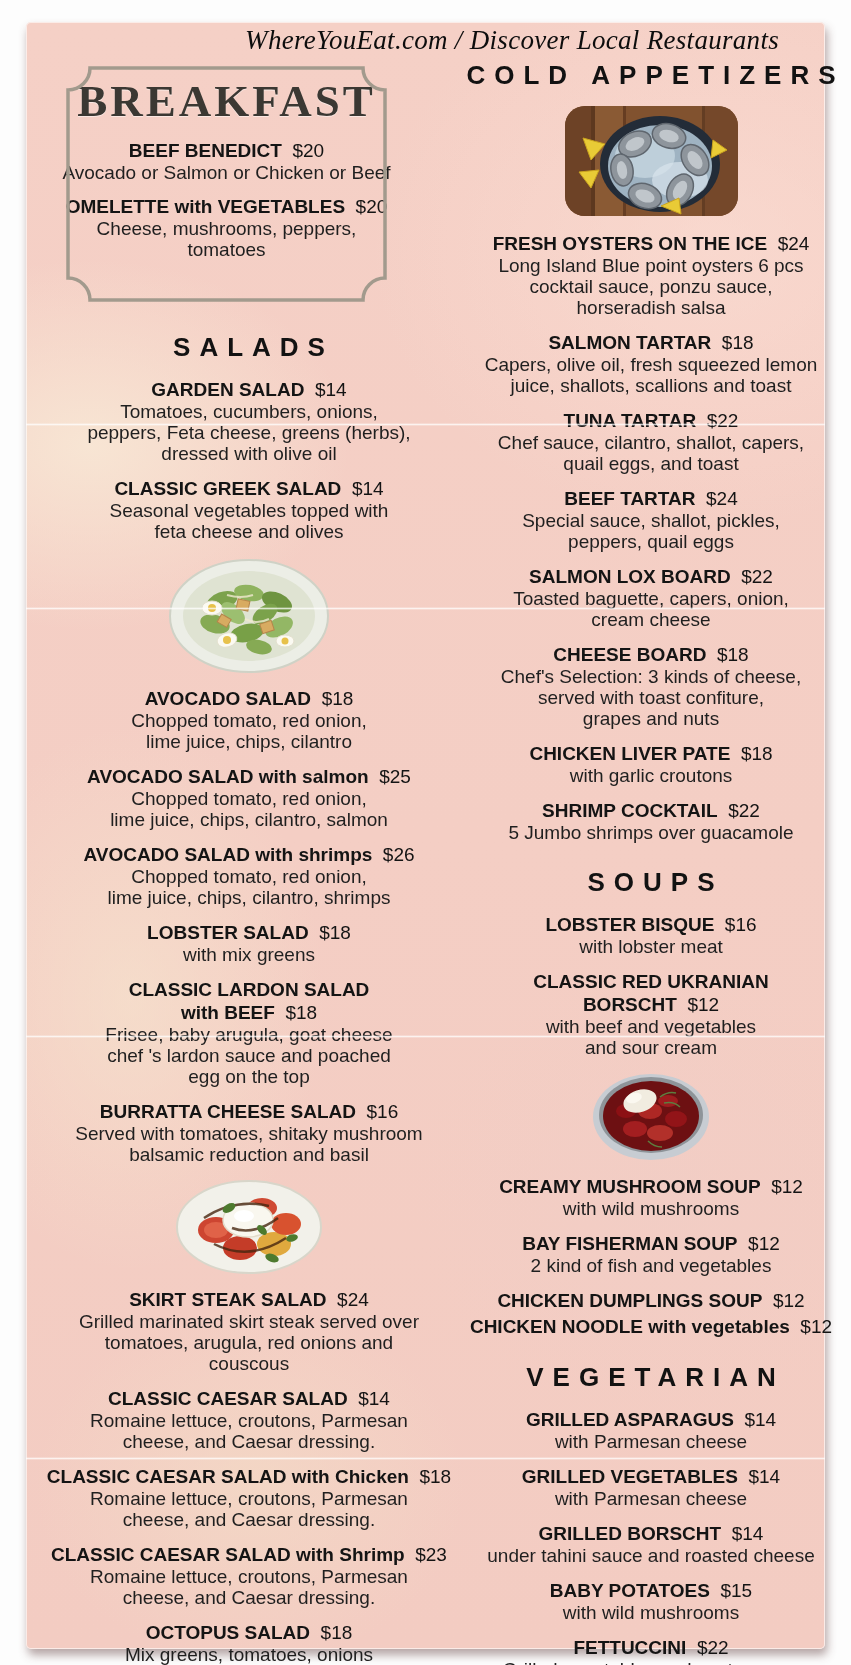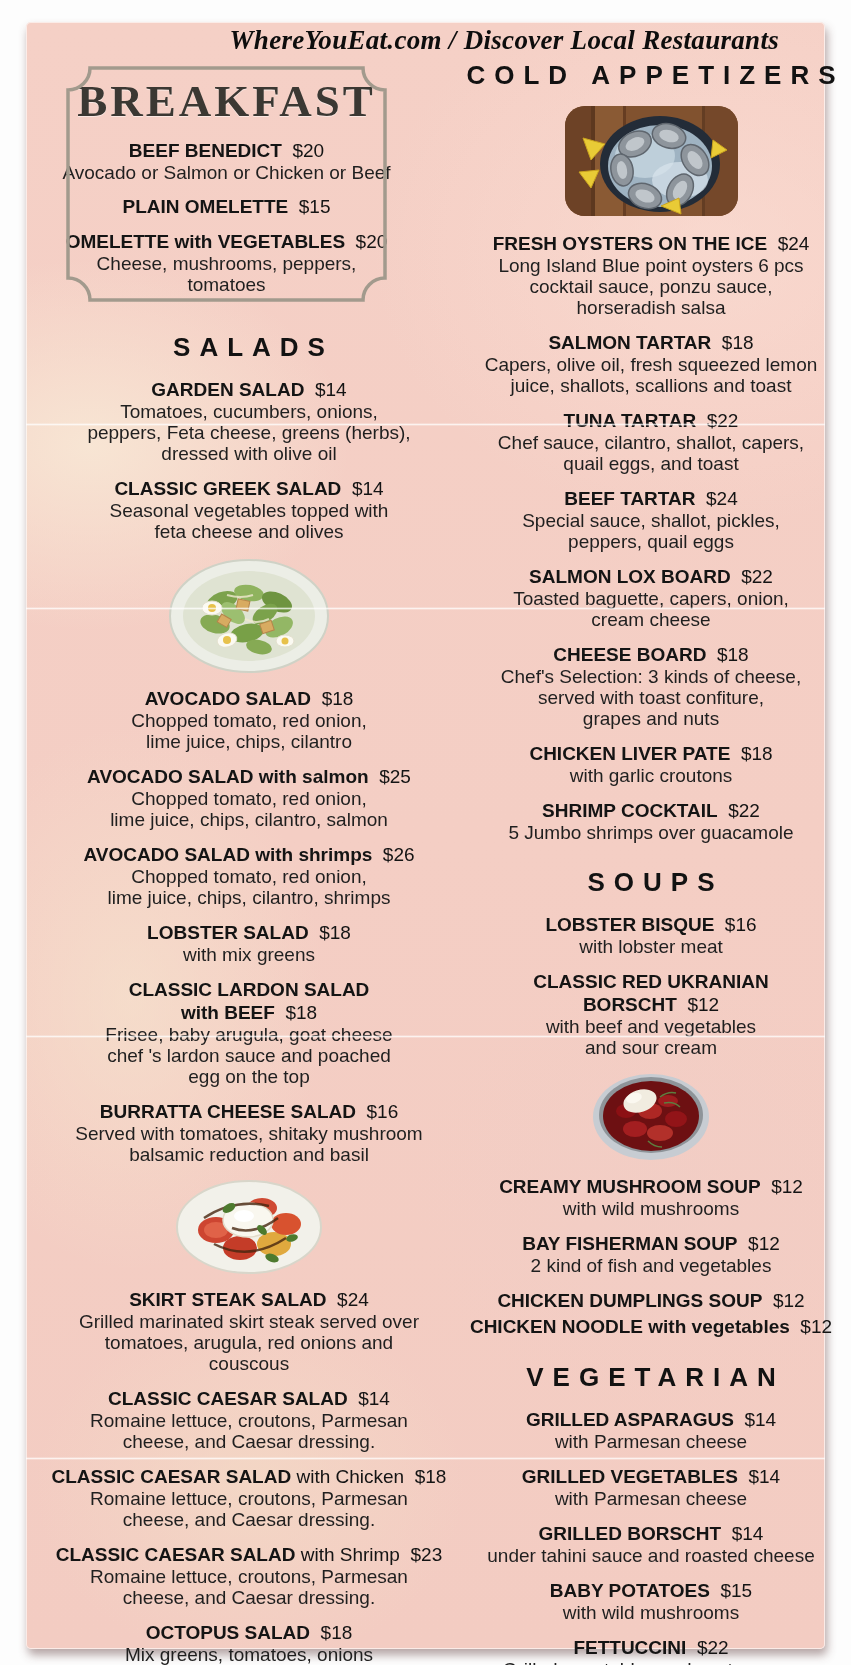--- a/index.html
+++ b/index.html
@@ -14,21 +14,21 @@
       radial-gradient(420px 300px at 8% 26%, rgba(248,233,214,.85), rgba(248,233,214,0) 62%),
       radial-gradient(300px 420px at 13% 60%, rgba(246,228,206,.65), rgba(246,228,206,0) 65%),
       radial-gradient(360px 300px at 28% 90%, rgba(243,223,199,.55), rgba(243,223,199,0) 60%),
       radial-gradient(520px 420px at 86% 14%, rgba(252,223,213,.55), rgba(252,223,213,0) 66%),
       radial-gradient(420px 380px at 80% 72%, rgba(240,205,198,.5), rgba(240,205,198,0) 60%),
       linear-gradient(#f5d0c6,#f3ccc2);
     box-shadow:2px 6px 10px rgba(90,55,55,.45), 0 0 0 1px rgba(255,255,255,.6) inset;
   }
   .site-line{
     position:absolute;top:3px;right:46px;
-    font-family:"Liberation Serif",serif;font-style:italic;font-weight:bold;
+    font-family:"Liberation Serif",serif;font-style:italic;font-weight:normal;
     font-size:27px;color:#0d0d0d;letter-spacing:.3px;white-space:nowrap;
   }
   .col{position:absolute;top:36px;}
   #col-left{left:20px;width:406px;}
   #col-right{left:426px;width:398px;}
   .menu-sec,.plaque-wrap{text-align:center;}
   .section-title{
     font-size:26px;font-weight:bold;color:#121212;
     letter-spacing:9px;text-indent:9px;text-align:center;
     margin:24px 0 15px;
@@ -42,21 +42,21 @@
   .plaque-frame{position:absolute;left:0;top:0;pointer-events:none;}
   .plaque-title{
     font-family:"Liberation Serif",serif;font-size:45px;font-weight:700;
     letter-spacing:3px;color:#3b3833;margin:14px 0 12px;
     text-shadow:0 1px 0 rgba(255,255,255,.5);
   }
   .menu-item{margin:0 0 13px;text-align:center;}
   .menu-item.tight{margin-bottom:3px;}
   .plaque .menu-item{margin-bottom:12px;}
   .item-head{font-size:19px;line-height:23px;font-weight:bold;color:#141414;}
-  .item-suffix{font-weight:normal;}
+  .item-suffix{font-weight:bold;}
   .item-price{font-weight:normal;}
   .item-desc{font-size:19px;line-height:21px;color:#1f1f1f;white-space:pre-line;}
   .photo{display:flex;justify-content:center;}
   .ph-oysters-photo{margin:2px 0 16px;}
   .ph-caesar-salad-photo{margin:4px 0 12px;}
   .ph-burrata-salad-photo{margin:2px 0 12px;}
   .ph-borscht-photo{margin:4px 0 12px;}
   .fold{
     position:absolute;left:0;right:0;height:3px;pointer-events:none;
     background:linear-gradient(rgba(255,255,255,0),rgba(255,255,255,.75),rgba(255,255,255,0));
@@ -70,23 +70,20 @@
   <div class="col" id="col-left">
       <section class="plaque-wrap">
         <div class="plaque">
   <svg class="plaque-frame" width="333" height="248" viewBox="0 0 333 248">
     <path d="M30 8 H303 A22 22 0 0 0 325 30 V218 A22 22 0 0 0 303 240 H30 A22 22 0 0 0 8 218 V30 A22 22 0 0 0 30 8 Z" fill="none" stroke="#a29a8d" stroke-width="3.5"></path>
   </svg>
 <div class="plaque-title">BREAKFAST</div>
           <div class="menu-item">
             <div class="item-head"><span class="item-name">BEEF BENEDICT</span><span class="item-price">&nbsp;&nbsp;$20</span></div>
             <div class="item-desc">Avocado or Salmon or Chicken or Beef</div>
-          </div>
-          <div class="menu-item">
-            <div class="item-head"><span class="item-name">PLAIN OMELETTE</span><span class="item-price">&nbsp;&nbsp;$15</span></div>
           </div>
           <div class="menu-item">
             <div class="item-head"><span class="item-name">OMELETTE with VEGETABLES</span><span class="item-price">&nbsp;&nbsp;$20</span></div>
             <div class="item-desc">Cheese, mushrooms, peppers, tomatoes</div>
           </div>
         </div>
       </section>
       <section class="menu-sec">
         <h2 class="section-title">SALADS</h2>
         <div class="menu-item">

